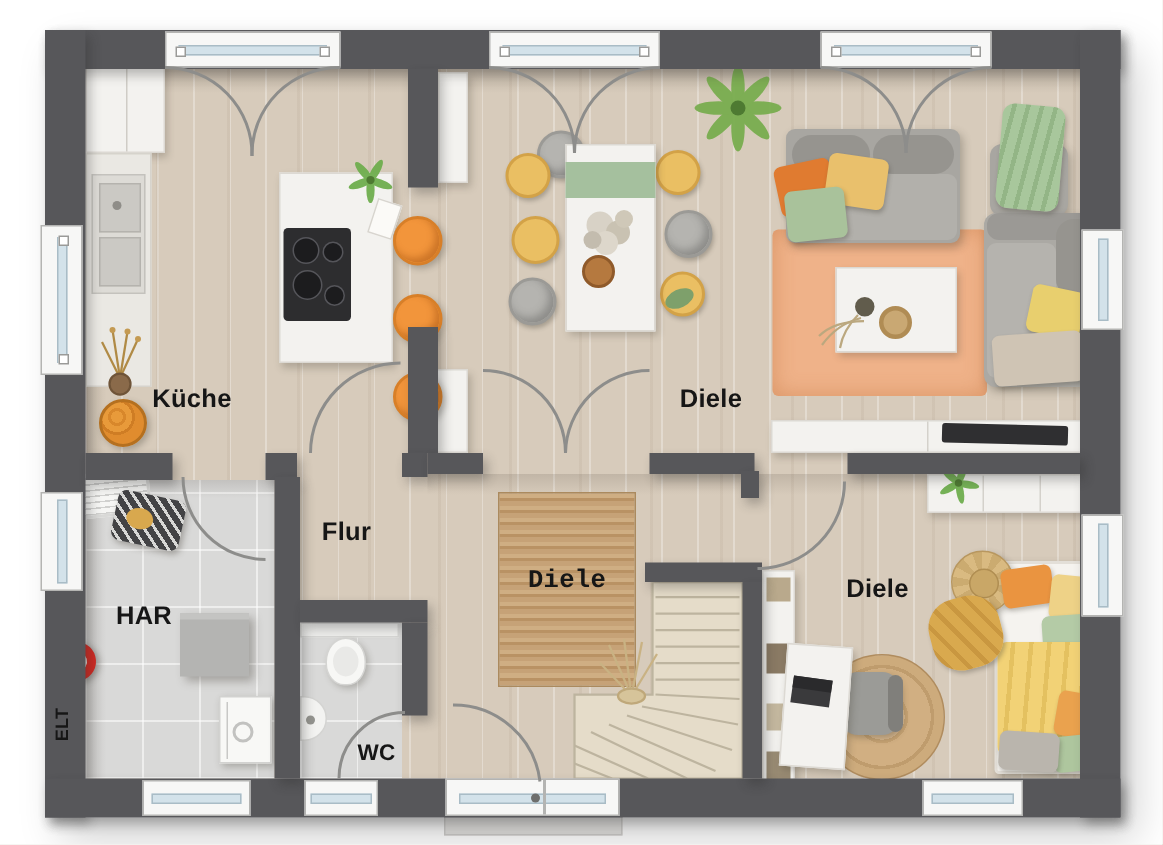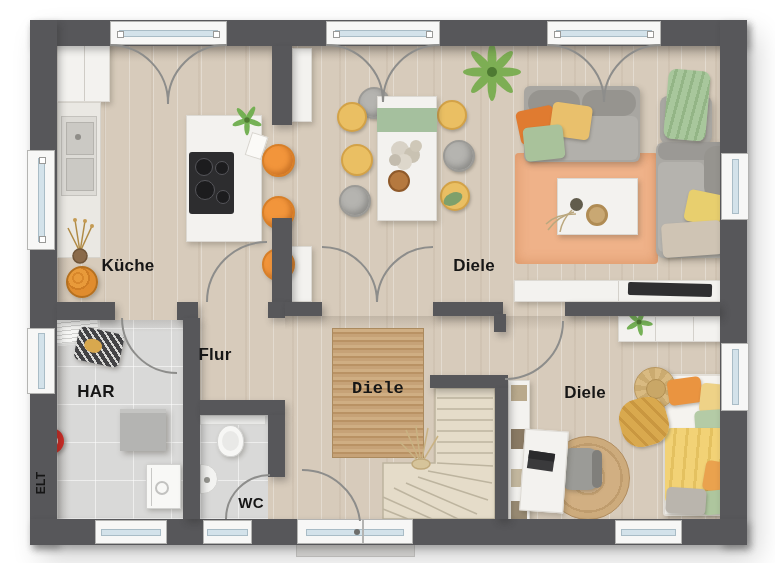--- a/index.html
+++ b/index.html
@@ -370,20 +370,20 @@
       <path d="M226,519 A44,44 0 0 1 270,475"></path>
 
       <path d="M302,470 A58,58 0 0 1 360,521"></path>
 
       <path d="M563,321 A58,58 0 0 1 505,379"></path>
     </g>
   </svg>
 
   <div class="lbl" style="left:128px;top:266px;">Küche</div>
   <div class="lbl" style="left:474px;top:266px;">Diele</div>
-  <div class="lbl" style="left:215px;top:355px;">Flur</div>
+  <div class="lbl" style="left:231px;top:355px;">Flur</div>
   <div class="lbl" style="left:378px;top:388px;font-family:Liberation Mono, monospace;">Diele</div>
-  <div class="lbl" style="left:96px;top:392px;">HAR</div>
+  <div class="lbl" style="left:96px;top:411px;">HAR</div>
   <div class="lbl rot" style="left:41px;top:483px;">ELT</div>
   <div class="lbl small" style="left:251px;top:502px;">WC</div>
   <div class="lbl" style="left:585px;top:393px;">Diele</div>
 
 </div>
 
 </body></html>

